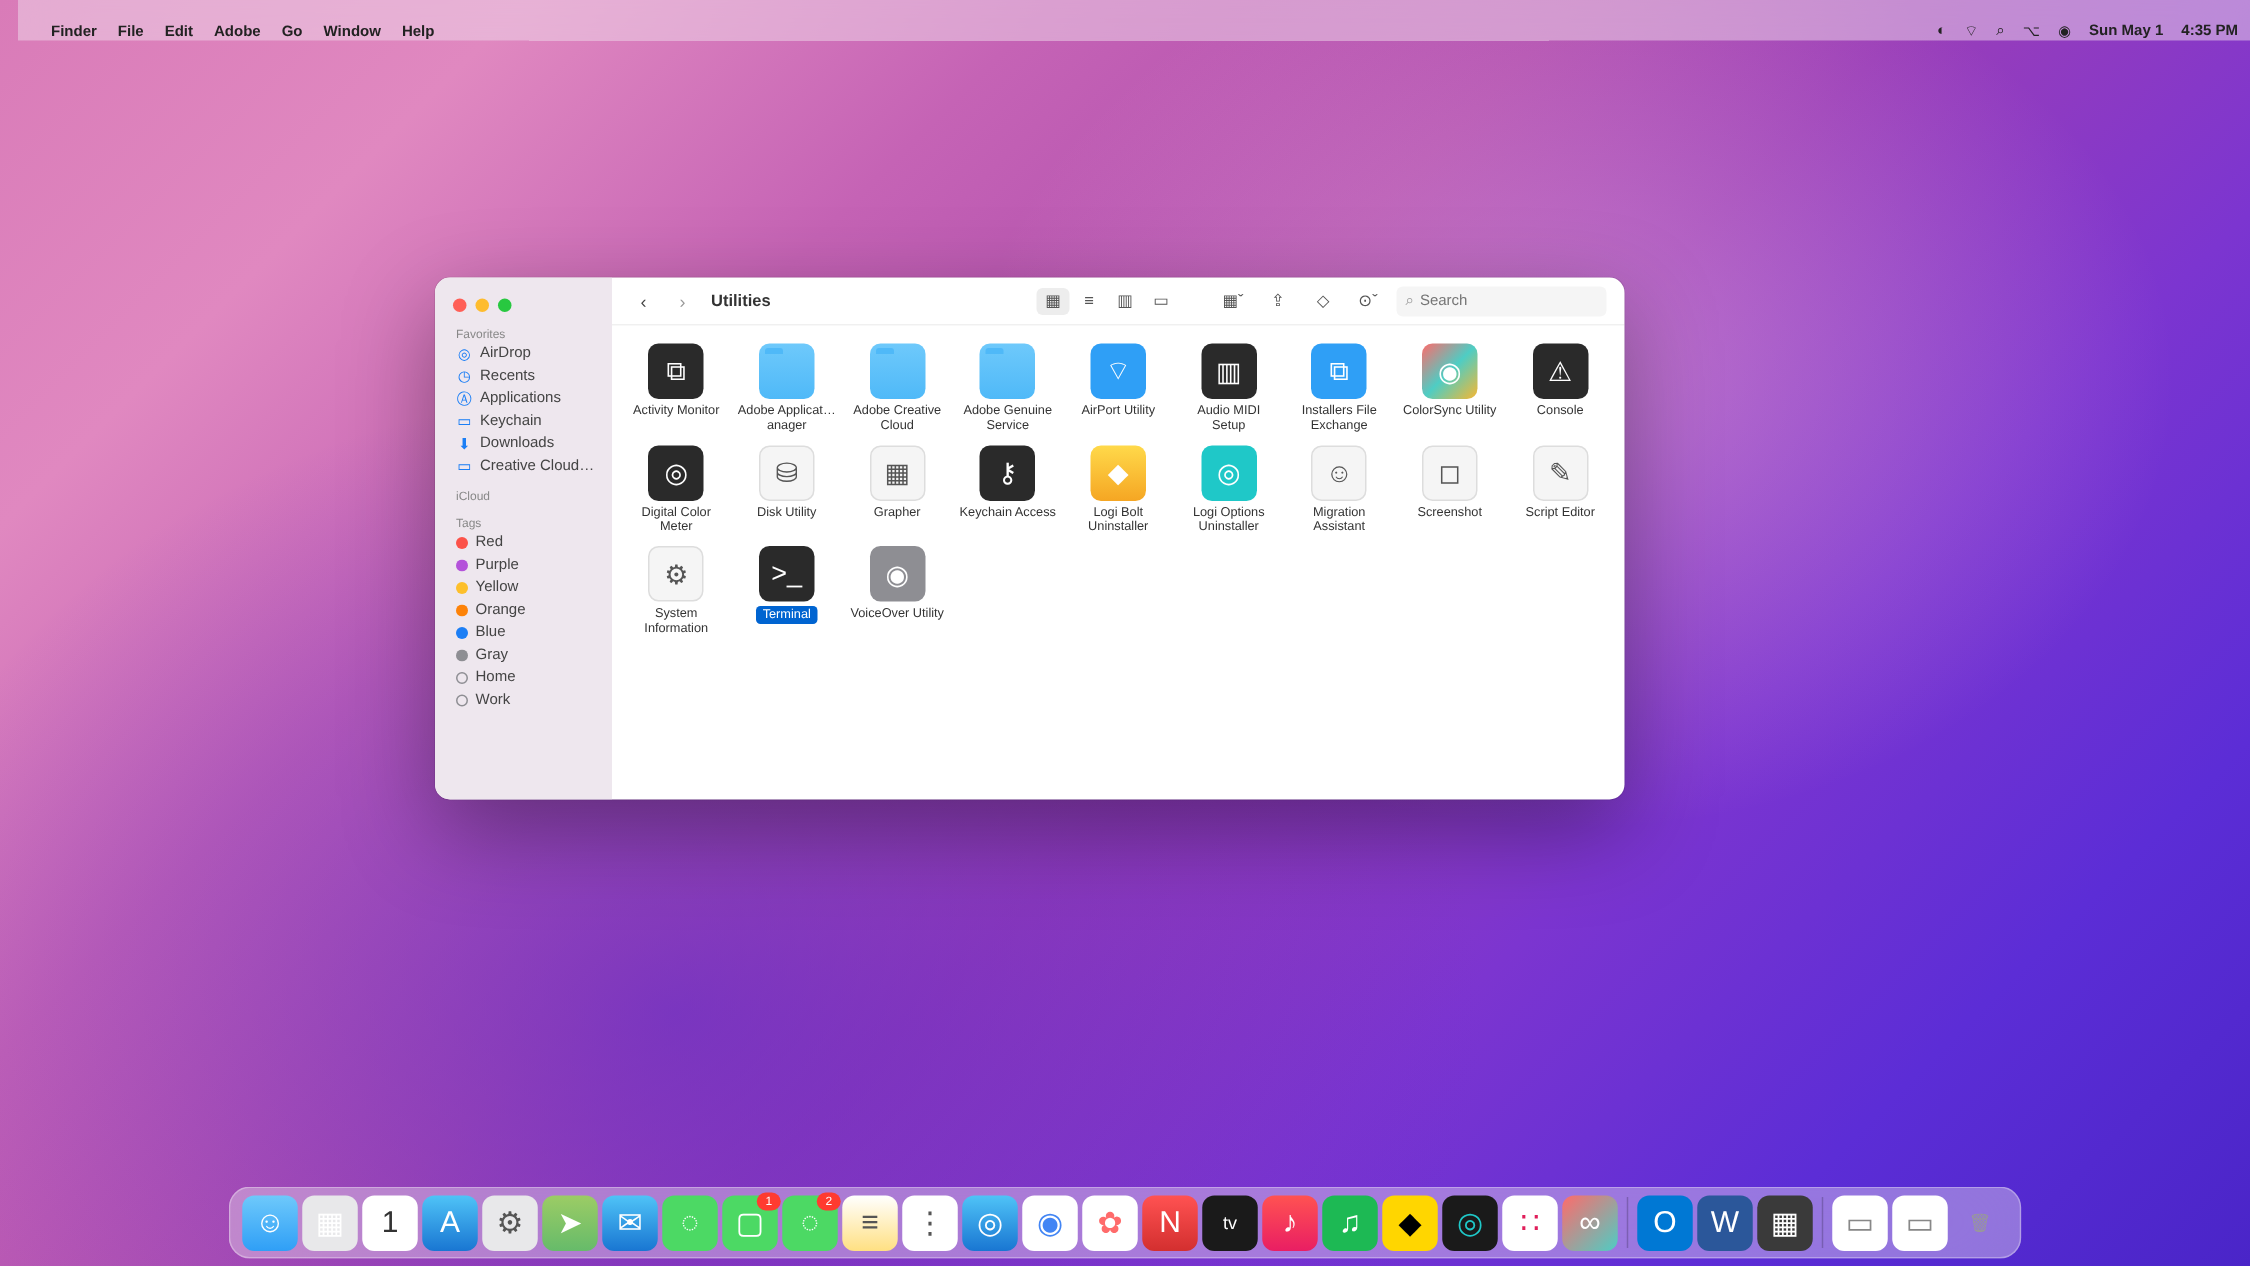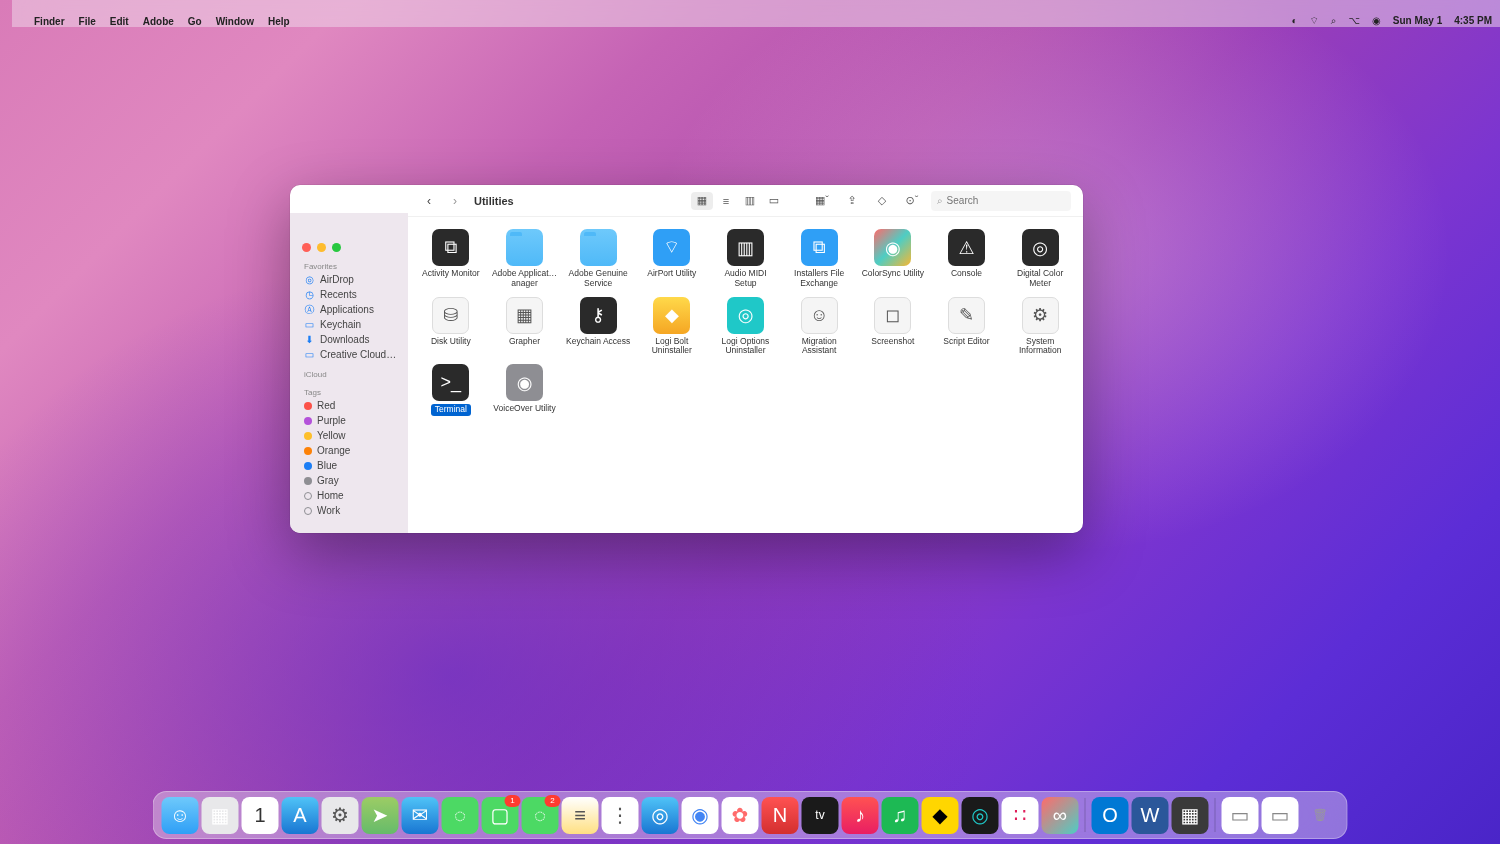--- a/index.html
+++ b/index.html
@@ -10,21 +10,21 @@
 .menubar { position: absolute; top: 0; left: 0; right: 0; height: 27px; background: rgba(240,220,235,0.5); backdrop-filter: blur(20px); display: flex; align-items: flex-end; font-size: 10px; padding: 0 8px; color: #222; margin-left: 12px; }
 .menubar-left { display: flex; align-items: center; gap: 14px; }
 .menubar-right { margin-left: auto; display: flex; align-items: center; gap: 12px; }
 .apple-logo { font-size: 11px; }
 .menubar-item { cursor: default; font-weight: bold; }
 .menubar-item.bold { font-weight: 600; }
 .status-icon { font-size: 10px; }
 
 
 .finder-window { position: absolute; left: 290px; top: 185px; width: 793px; height: 348px; background: #fff; border-radius: 10px; box-shadow: 0 20px 60px rgba(0,0,0,0.35), 0 0 0 0.5px rgba(0,0,0,0.1); display: flex; overflow: hidden; }
-.sidebar { width: 118px; background: rgba(236,228,236,0.88); padding: 24px 0; font-size: 10px; overflow-y: auto; margin-top: 28px; }
+.sidebar { width: 118px; background: rgba(236,228,236,0.88); padding: 8px 0; font-size: 10px; overflow-y: auto; }
 .traffic { display: flex; gap: 6px; padding: 6px 0 8px 12px; }
 .traffic-dot { width: 9px; height: 9px; border-radius: 50%; }
 .tclose { background: #ff5f57; } .tmin { background: #febc2e; } .tmax { background: #28c840; }
 .sb-section { padding: 2px 10px 1px 14px; color: #888; font-size: 8px; font-weight: 500; }
 .sb-item { display: flex; align-items: center; gap: 5px; padding: 2px 10px 2px 14px; color: #444; cursor: default; }
 .sb-icon { width: 11px; height: 11px; display: inline-flex; align-items: center; justify-content: center; color: #1b7ef5; font-size: 10px; }
 .tag-dot { width: 8px; height: 8px; border-radius: 50%; border: 1px solid transparent; }
 .tag-red{background:#fc5249}.tag-purple{background:#b452da}.tag-yellow{background:#fdbf2b}.tag-orange{background:#fd8208}.tag-blue{background:#1c7ef5}.tag-gray{background:#8e8e93}.tag-empty{background:transparent;border-color:#8e8e93}
 
 .main { flex: 1; display: flex; flex-direction: column; }
@@ -182,20 +182,24 @@
       </div>
     </div>
     <div class="content" id="grid">
         <div class="item">
           <div class="item-icon app-dark">⧉</div>
           <div class="item-label">Activity Monitor</div>
         </div>
         <div class="item">
           <div class="item-icon folder"></div>
           <div class="item-label">Adobe Applicat…anager</div>
+        </div>
+        <div class="item">
+          <div class="item-icon folder"></div>
+          <div class="item-label">Adobe Creative Cloud</div>
         </div>
         <div class="item">
           <div class="item-icon folder"></div>
           <div class="item-label">Adobe Genuine Service</div>
         </div>
         <div class="item">
           <div class="item-icon app-blue">⌔</div>
           <div class="item-label">AirPort Utility</div>
         </div>
         <div class="item">

